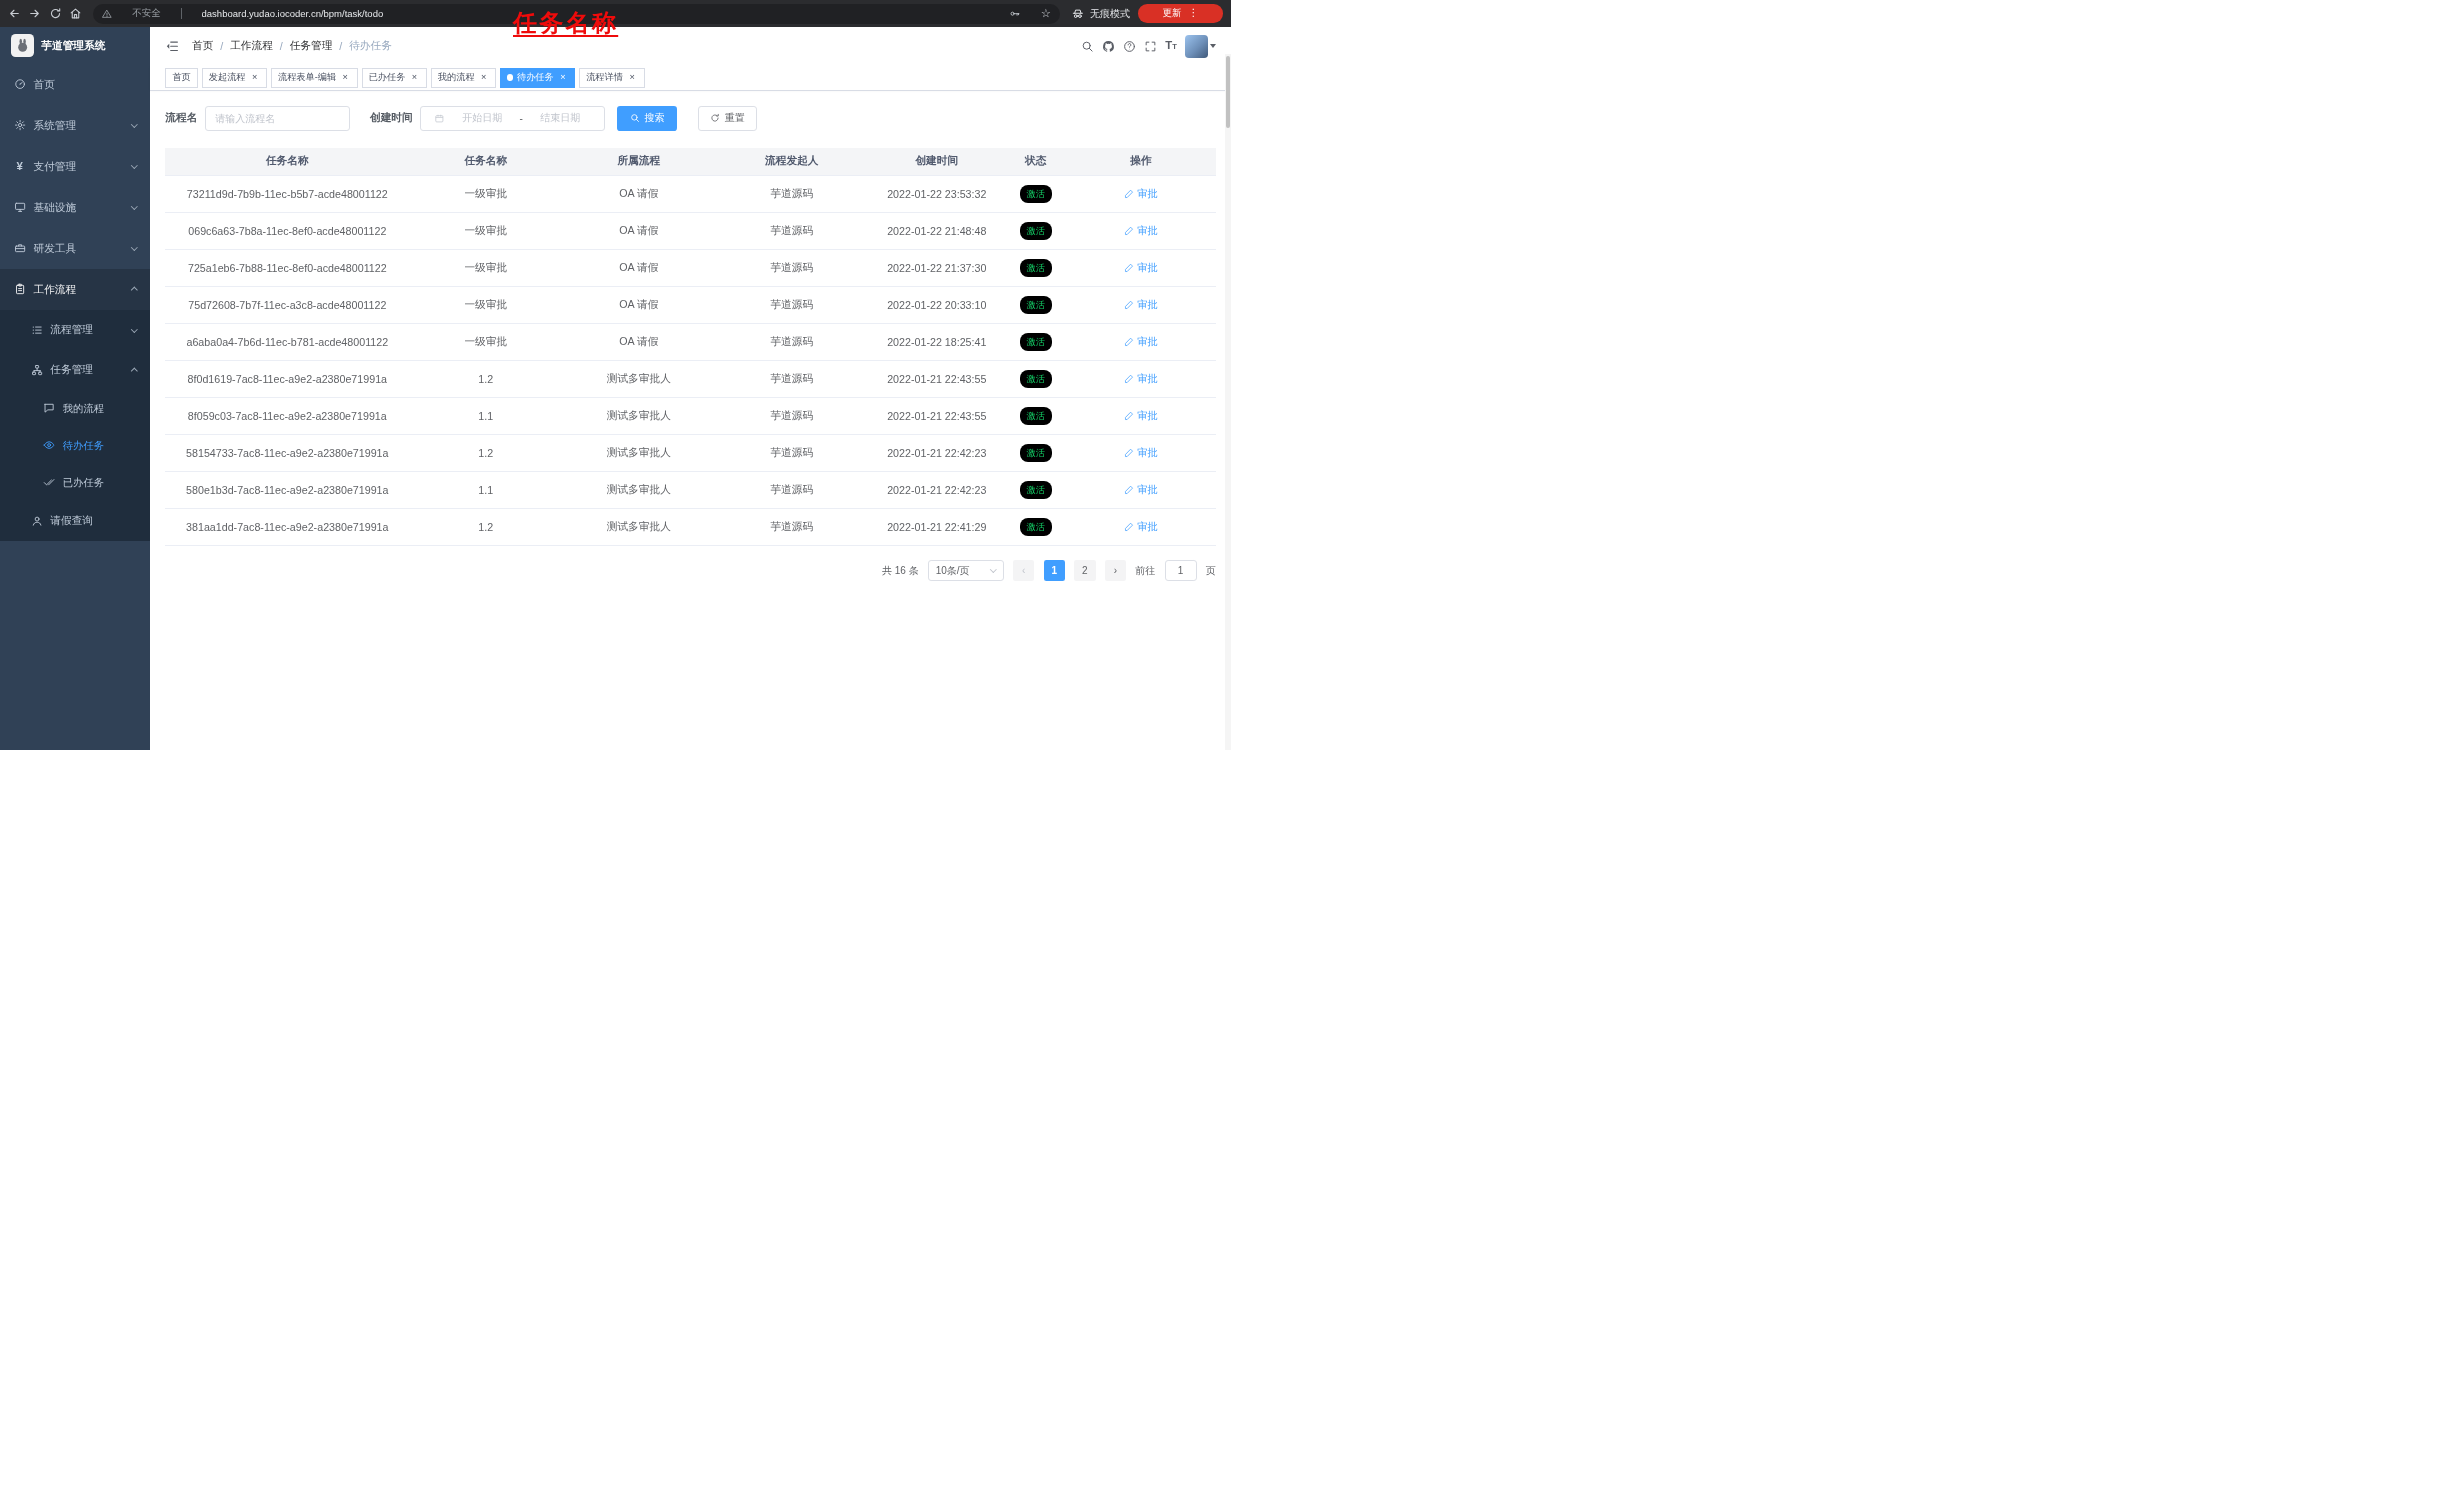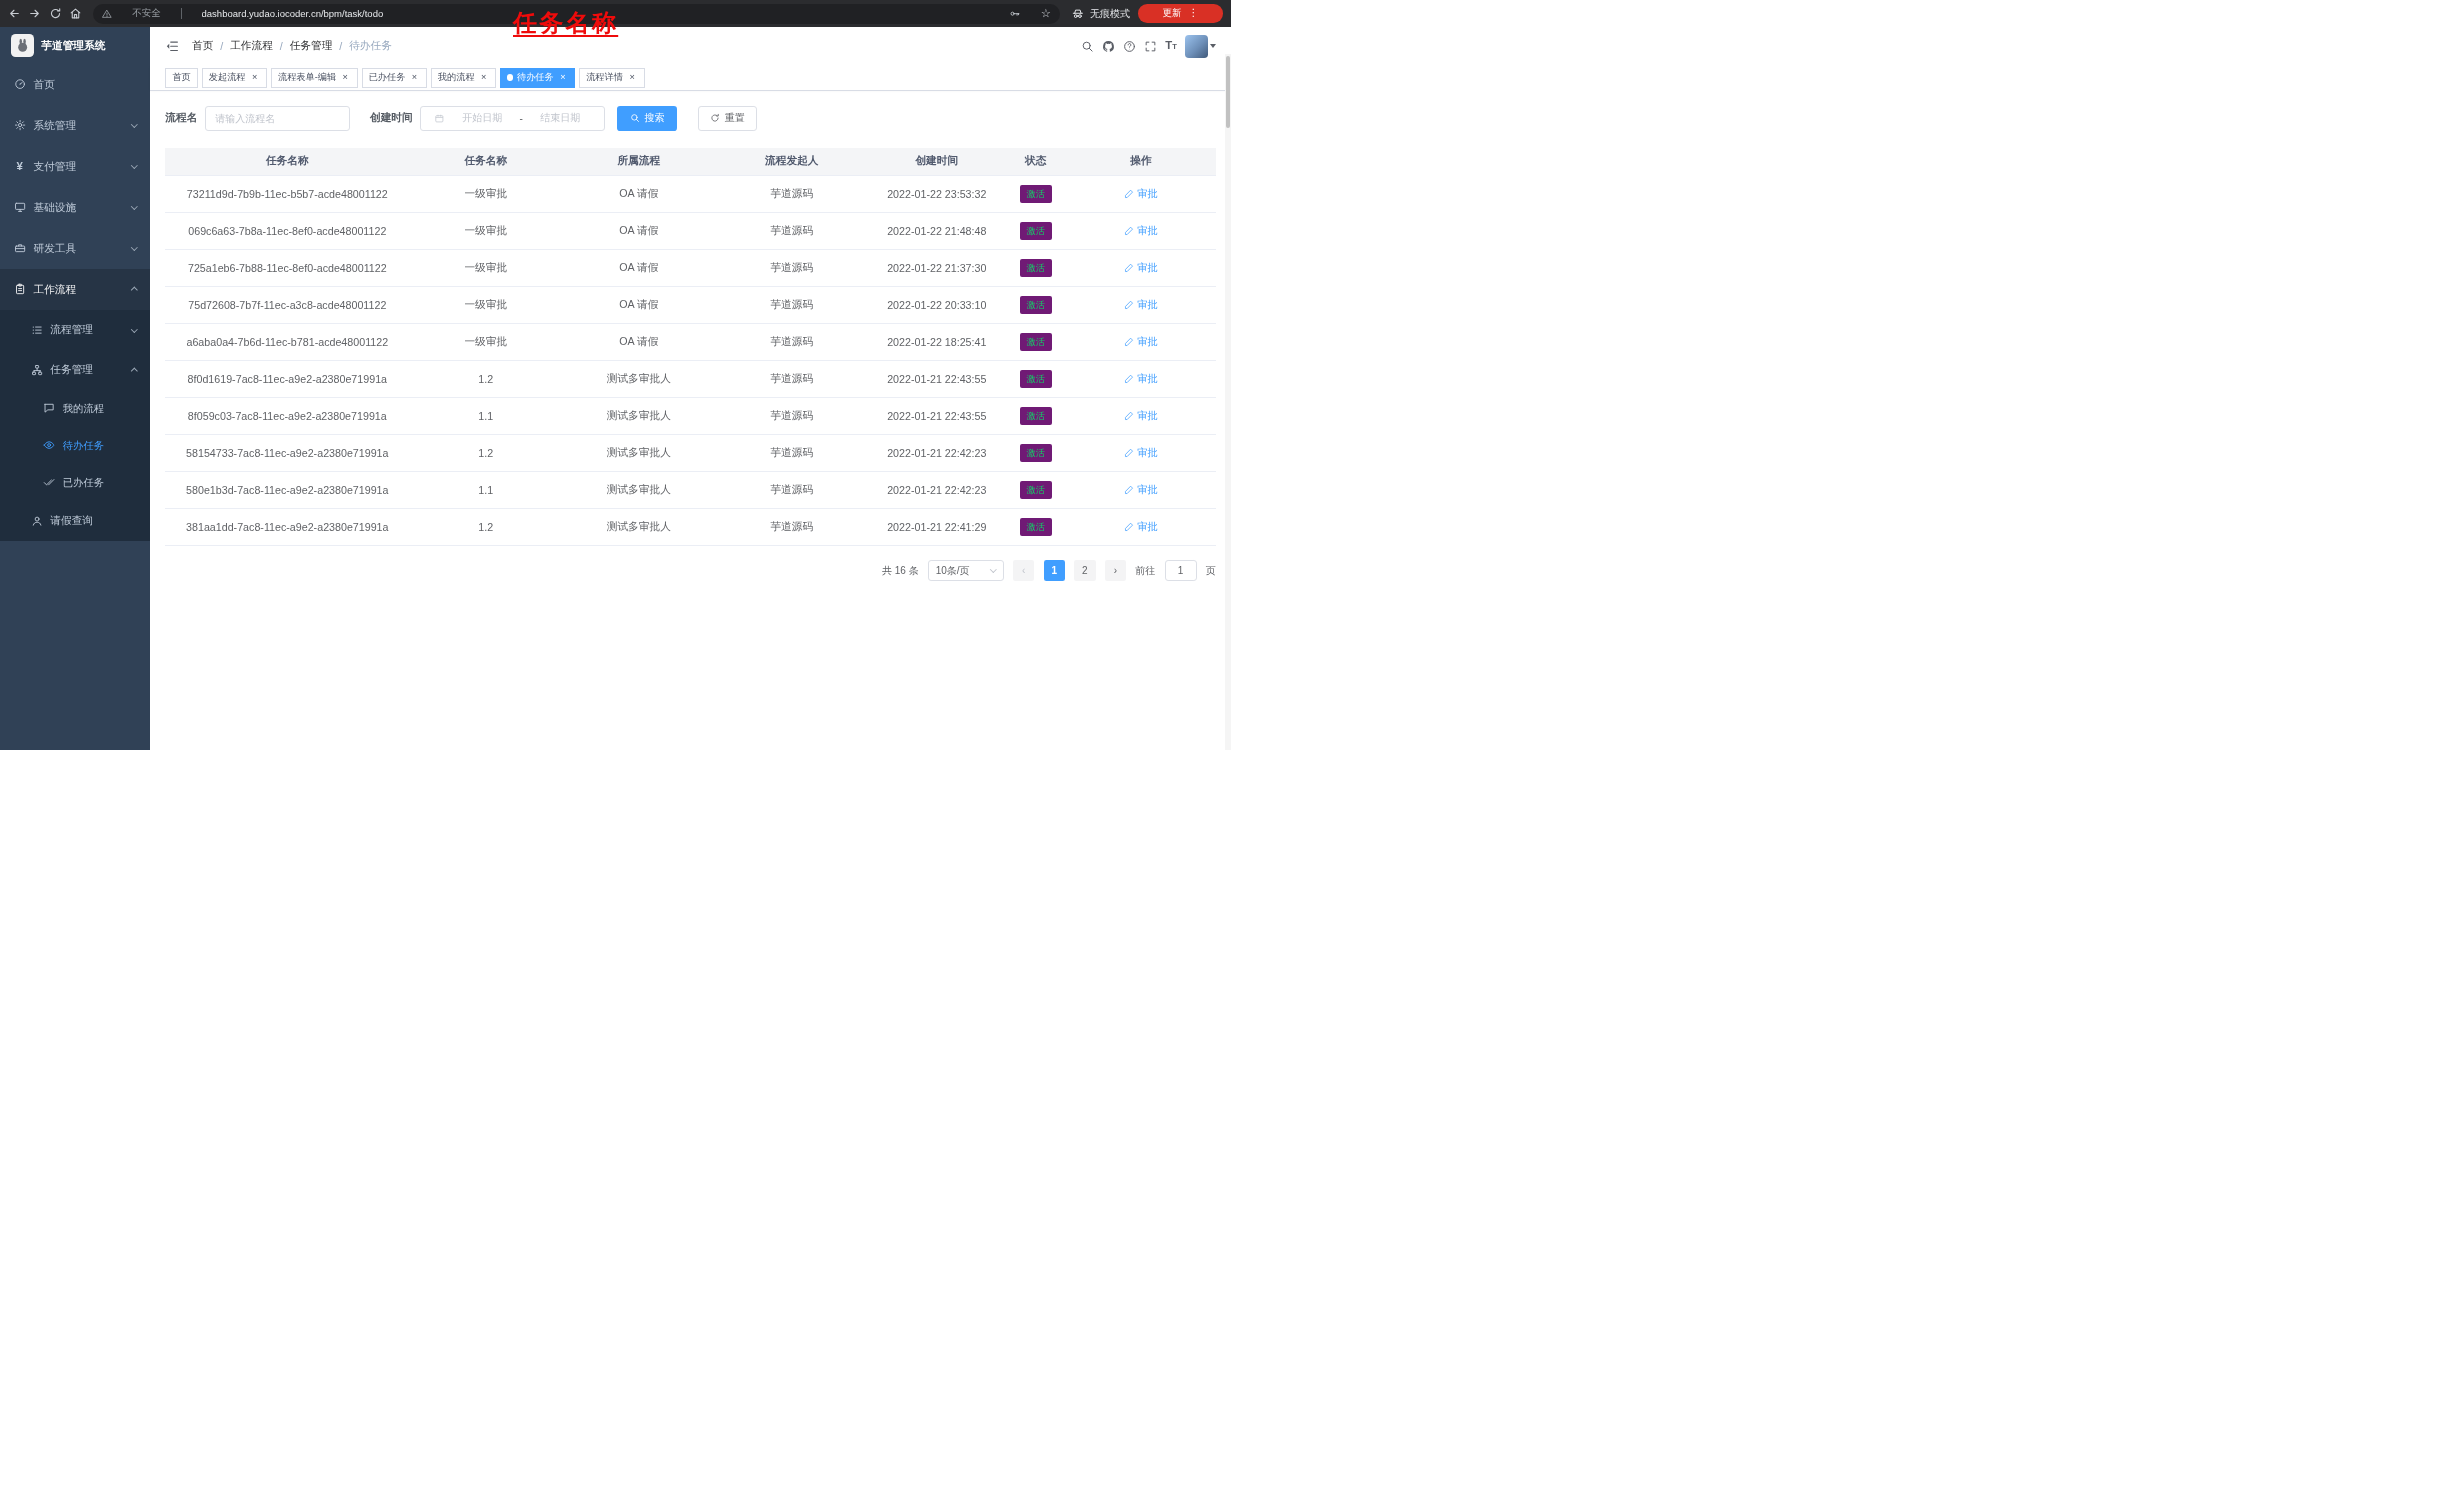--- a/index.html
+++ b/index.html
@@ -79,21 +79,21 @@
   .drange .rsep{color:#606266}
   .drange .ph{flex:1;text-align:center}
   .btn{height:24.4px;border-radius:3.1px;display:inline-flex;align-items:center;gap:4.6px;padding:0 11.4px;font-size:10px;cursor:pointer;border:0.8px solid transparent}
   .btn svg{width:10px;height:10px;fill:none;stroke:currentColor;stroke-width:2;stroke-linecap:round}
   .btn.primary{background:#409eff;color:#fff}
   .btn.plain{background:#fff;border-color:#dcdfe6;color:#606266;margin-left:21px}
 
   table{width:100%;border-collapse:collapse;table-layout:fixed}
   th{height:28px;background:#f4f5f7;color:#515a6e;font-weight:bold;font-size:10.7px;text-align:center;border-bottom:0.8px solid #ebeef5}
   td{height:37px;border-bottom:0.8px solid #ebeef5;color:#606266;font-size:10.7px;text-align:center;white-space:nowrap;overflow:hidden;text-overflow:ellipsis}
-  .badge{display:inline-block;padding:2.3px 6.9px;font-size:9.2px;border-radius:2px;background:#701a75;color:#13ce66}
+  .badge{display:inline-block;padding:2.3px 6.9px;font-size:9.2px;border-radius:8px;background:#000000;color:#13ce66}
   .alink{color:#409eff;display:inline-flex;align-items:center;gap:3.1px;font-size:10.3px;cursor:pointer}
   .alink svg{width:10px;height:10px;fill:none;stroke:currentColor;stroke-width:1.8;stroke-linecap:round;stroke-linejoin:round}
 
   .pager{display:flex;align-items:center;justify-content:flex-end;gap:9.2px;margin-top:13.7px;font-size:10px;color:#606266}
   .psel{width:76px;height:21.4px;border:0.8px solid #dcdfe6;border-radius:3.1px;display:flex;align-items:center;justify-content:space-between;padding:0 6.9px;color:#606266;cursor:pointer;background:#fff}
   .psel .chev{width:4.6px;height:4.6px;border-right:1.1px solid #c0c4cc;border-bottom:1.1px solid #c0c4cc;transform:rotate(45deg);margin-top:-2.3px}
   .pg{min-width:21.4px;height:21.4px;padding:0 3.1px;border-radius:2.3px;background:#f4f4f5;color:#606266;display:inline-flex;align-items:center;justify-content:center;cursor:pointer;font-size:10px}
   .pg.disabled{color:#c0c4cc;cursor:default}
   .pg.active{background:#409eff;color:#fff;font-weight:bold}
   .goto{width:32px;height:21.4px;border:0.8px solid #dcdfe6;border-radius:3.1px;text-align:center;font-size:10px;color:#606266;outline:none}

